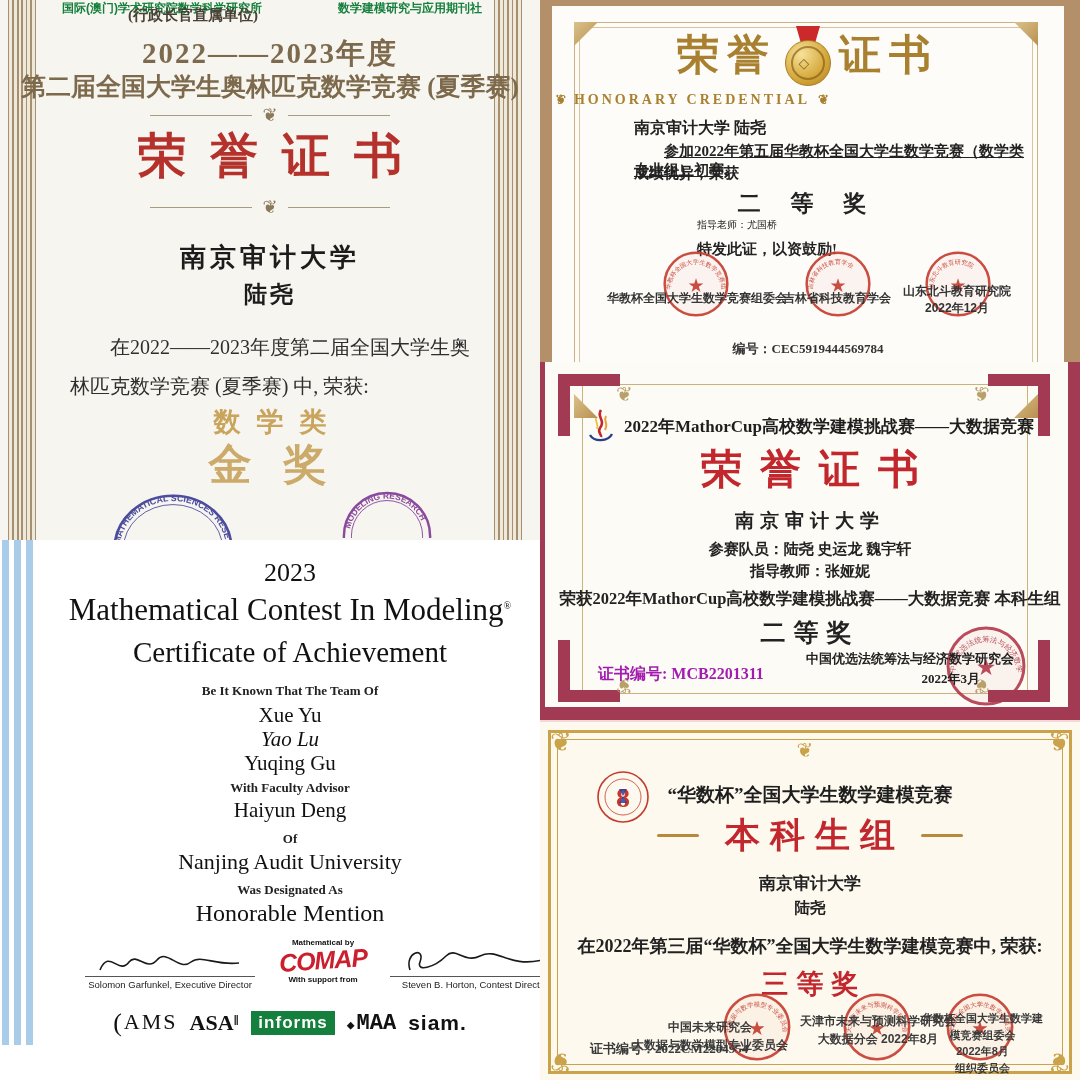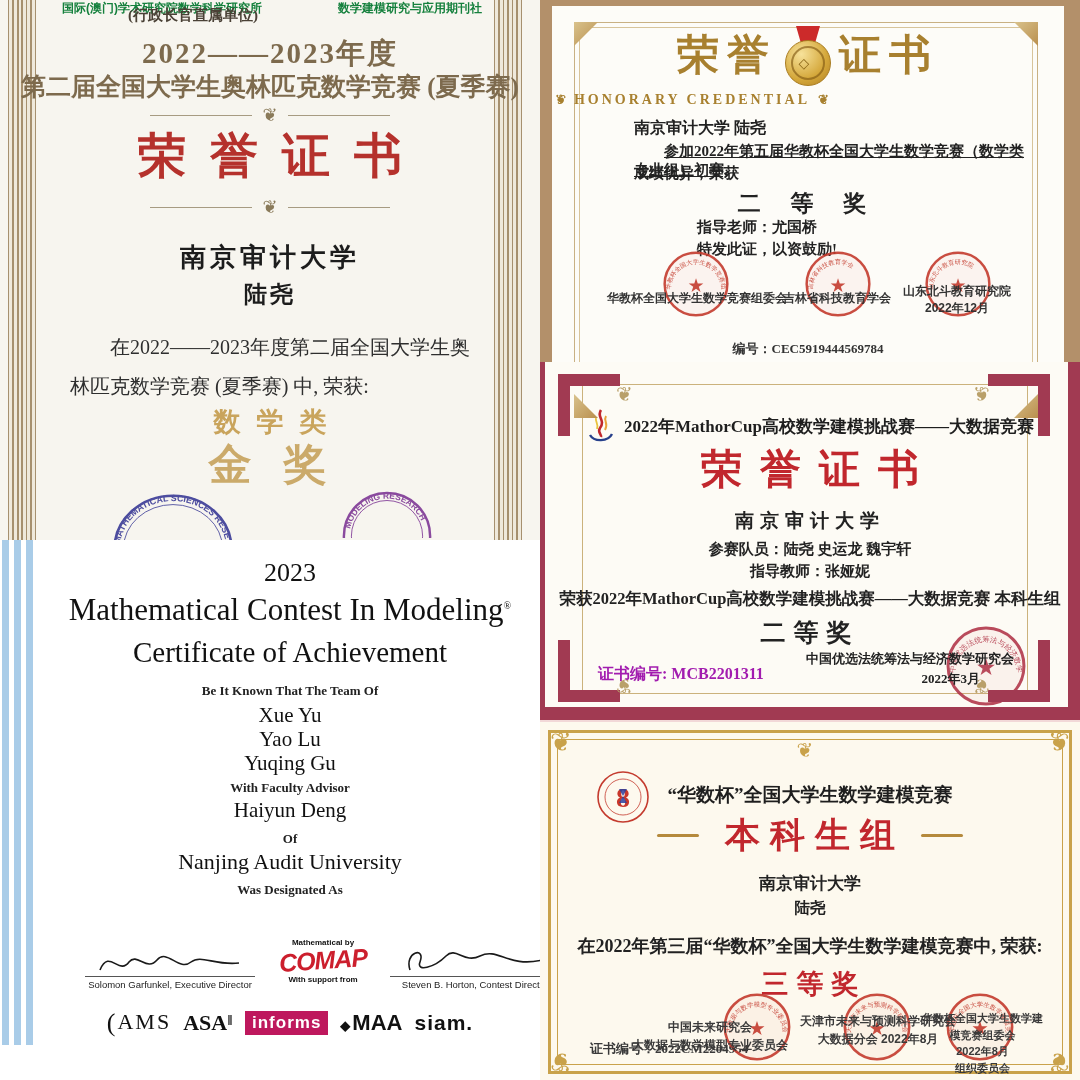--- a/index.html
+++ b/index.html
@@ -45,21 +45,21 @@
   .hj-c.br{bottom:18px;right:26px;clip-path:polygon(100% 0,0 100%,100% 100%);}
   .hj-title{top:20px;display:flex;align-items:center;justify-content:center;
             font-size:42px;font-weight:bold;color:#a8802f;letter-spacing:8px;}
   .hj-sub{top:86px;display:flex;align-items:center;justify-content:center;gap:8px;
           font-size:14px;font-weight:bold;color:#a8802f;letter-spacing:3px;}
   .hj-sub .icon-fleuron{font-size:13px;}
   .hj-recipient{left:82px;top:112px;font-size:16px;font-weight:bold;}
   .hj-body1{left:82px;top:136px;right:40px;font-size:15px;font-weight:600;text-indent:2em;text-align:left;text-decoration:underline;}
   .hj-body2{left:82px;top:158px;font-size:15px;font-weight:600;}
   .hj-award{top:182px;font-size:23px;font-weight:bold;letter-spacing:12px;}
-  .hj-advisor{left:145px;top:212px;font-size:15px;font-weight:bold;}
+  .hj-advisor{left:145px;top:212px;font-size:10px;font-weight:normal;}
   .hj-issue{left:145px;top:234px;font-size:15px;font-weight:bold;}
   .hj-cap{position:absolute;font-size:12px;font-weight:bold;color:#333;text-align:center;z-index:2;
           font-family:"Liberation Sans","DejaVu Sans",sans-serif;}
   .hj-cap1{left:52px;top:284px;width:186px;}
   .hj-cap2{left:213px;top:284px;width:144px;}
   .hj-cap3{left:333px;top:277px;width:144px;line-height:1.4;}
   .hj-seal{position:absolute;z-index:1;opacity:.9;}
   .hj-s1{left:106px;top:240px;} .hj-s2{left:248px;top:240px;} .hj-s3{left:368px;top:240px;}
   .hj-serial{top:334px;font-size:13px;font-weight:bold;color:#333;}
 
@@ -93,21 +93,21 @@
 
   
   .p-mcm{left:0;top:540px;width:540px;height:540px;background:#ffffff;color:#111;}
   .mcm-stripe{position:absolute;top:0;width:7px;height:505px;background:#a9cce8;}
   .mcm-inner{position:absolute;left:40px;right:0;top:0;bottom:0;}
   .mcm-year{top:18px;font-size:26px;}
   .mcm-title{top:52px;font-size:31px;}
   .mcm-title sup{font-size:10px;}
   .mcm-sub{top:96px;font-size:29px;}
   .mcm-small{font-size:13px;font-weight:bold;color:#222;}
-  .mcm-ti{top:143px;} .mcm-n1{top:163px;} .mcm-n2{top:187px;} .mcm-n3{top:211px;}
+  .mcm-ti{top:143px;} .mcm-n1{top:163px;} .mcm-n2{top:187px;font-style:italic;} .mcm-n3{top:211px;}
   .mcm-name{font-size:21px;}
   .mcm-ai{top:240px;} .mcm-advisor{top:258px;font-size:21px;}
   .mcm-of{top:291px;} .mcm-univ{top:309px;font-size:22px;}
   .mcm-di{top:342px;} .mcm-award{top:360px;font-size:24px;}
   .sigblock{position:absolute;text-align:center;}
   .sigblock .sigline{border-top:1px solid #555;margin-top:-6px;}
   .sigblock .signame{font-size:9.5px;color:#222;margin-top:2px;
       font-family:"Liberation Sans","DejaVu Sans",sans-serif;}
   .sig-l{left:45px;top:402px;width:170px;} .sig-r{left:350px;top:402px;width:170px;}
   .comap-block{position:absolute;left:228px;top:398px;width:110px;text-align:center;
@@ -115,22 +115,22 @@
   .comap-block .tiny{font-size:8px;font-weight:bold;}
   .comap{font-size:25px;font-weight:bold;font-style:italic;color:#cc1f2d;letter-spacing:-1px;
          transform:rotate(-4deg);display:inline-block;line-height:1.1;}
   .sponsors{position:absolute;left:0;right:0;top:468px;display:flex;align-items:center;
             justify-content:center;gap:12px;color:#111;}
   .sp-ams{font-size:22px;letter-spacing:2px;}
   .sp-ams .paren{font-size:26px;vertical-align:-2px;}
   .sp-asa{font-size:22px;font-weight:bold;}
   .sp-asa .bars{font-size:11px;vertical-align:6px;}
   .sp-informs{font-family:"Liberation Sans","DejaVu Sans",sans-serif;font-weight:bold;
-              background:#be185d;color:#fff;padding:2px 7px;font-size:17px;letter-spacing:1px;}
-  .sp-maa{font-family:Liberation Sans, sans-serif;font-weight:bold;font-size:22px;}
+              background:#15803d;color:#fff;padding:2px 7px;font-size:17px;letter-spacing:1px;}
+  .sp-maa{font-family:Liberation Mono, monospace;font-weight:bold;font-size:22px;}
   .sp-maa .mk{font-size:13px;margin-right:2px;}
   .sp-siam{font-family:"Liberation Sans","DejaVu Sans",sans-serif;font-weight:bold;font-size:21px;letter-spacing:1px;}
 
   
   .p-hs{left:540px;top:720px;width:540px;height:360px;background:#fdf9ee;border-top:2px solid #f2d8d8;}
   .hs-fo{position:absolute;inset:8px;border:3px solid #c9a24a;}
   .hs-fi{position:absolute;inset:17px;border:1px solid #c9a24a;}
   .hs-c{position:absolute;color:#c9a24a;font-size:26px;line-height:1;z-index:2;}
   .hs-c.tl{top:8px;left:10px;} .hs-c.tr{top:8px;right:10px;transform:scaleX(-1);}
   .hs-c.bl{bottom:8px;left:10px;transform:scaleY(-1);} .hs-c.br{bottom:8px;right:10px;transform:scale(-1,-1);}
@@ -332,20 +332,21 @@
       <div class="abs ctr mcm-sub">Certificate of Achievement</div>
       <div class="abs ctr mcm-small mcm-ti">Be It Known That The Team Of</div>
       <div class="abs ctr mcm-name mcm-n1">Xue Yu</div>
       <div class="abs ctr mcm-name mcm-n2">Yao Lu</div>
       <div class="abs ctr mcm-name mcm-n3">Yuqing Gu</div>
       <div class="abs ctr mcm-small mcm-ai">With Faculty Advisor</div>
       <div class="abs ctr mcm-name mcm-advisor">Haiyun Deng</div>
       <div class="abs ctr mcm-small mcm-of">Of</div>
       <div class="abs ctr mcm-univ">Nanjing Audit University</div>
       <div class="abs ctr mcm-small mcm-di">Was Designated As</div>
+      <div class="abs ctr mcm-award">Honorable Mention</div>
 
       <div class="sigblock sig-l">
         <svg width="150" height="36" viewBox="0 0 150 36">
           <path d="M5,28 C14,6 24,34 34,20 C42,10 52,30 62,18 C72,6 84,30 96,20 C106,12 120,24 144,21" stroke="#1a1a1a" stroke-width="1.6" fill="none"></path>
         </svg>
         <div class="sigline"></div>
         <div class="signame">Solomon Garfunkel, Executive Director</div>
       </div>
       <div class="comap-block">
         <div class="tiny">Mathematical by</div>

